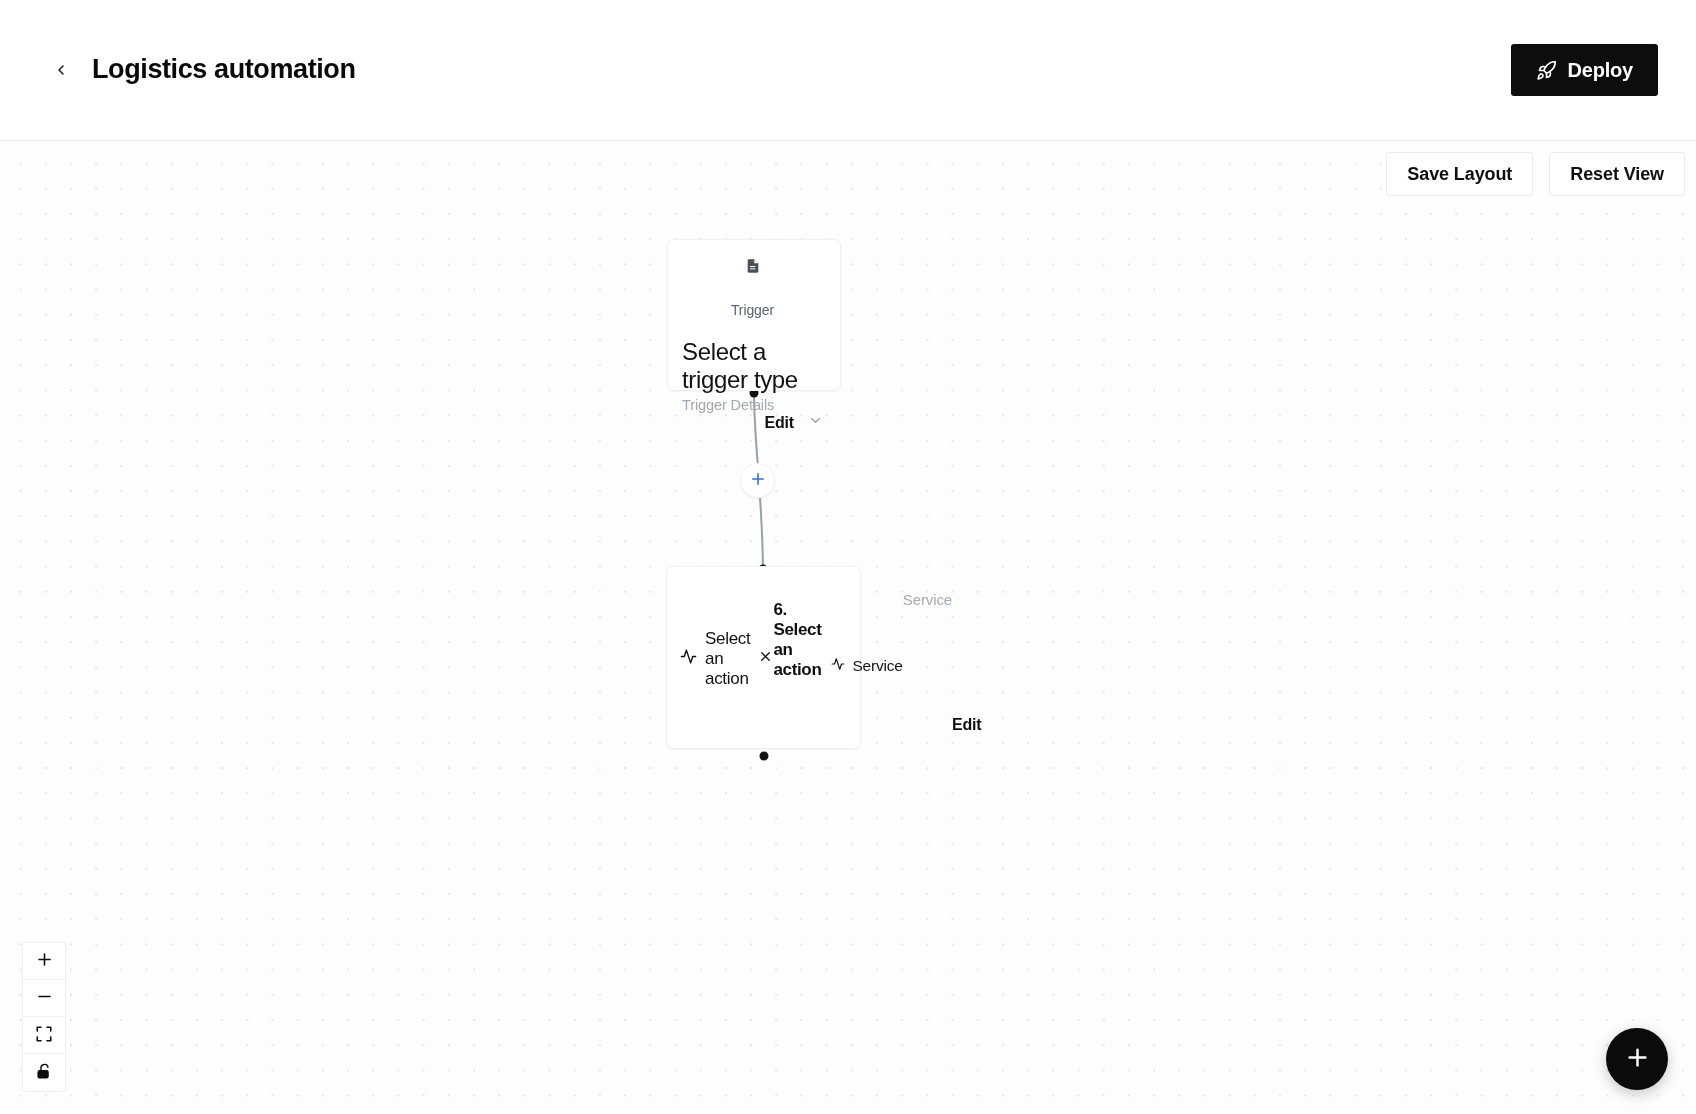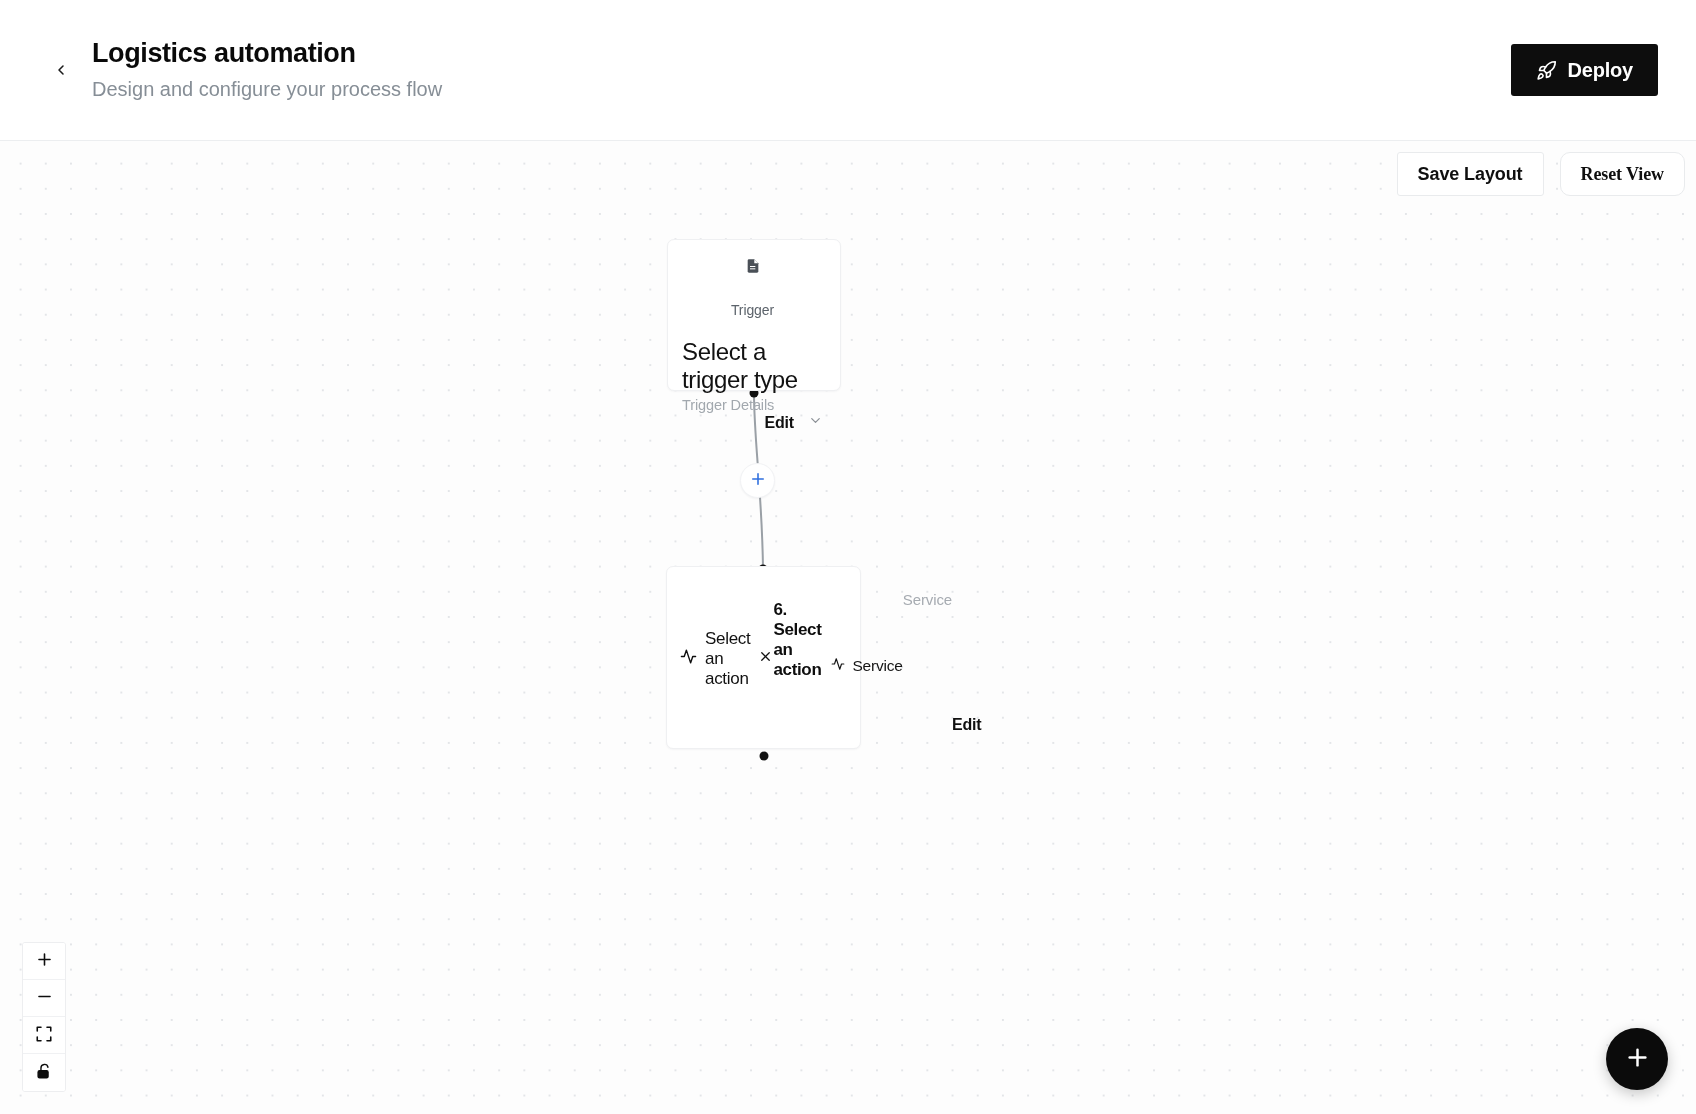--- a/index.html
+++ b/index.html
@@ -119,21 +119,21 @@
     font-size: 18px;
     font-weight: 700;
     color: #0f0f0f;
     font-family: "Liberation Sans", sans-serif;
     padding: 0 20px;
     cursor: pointer;
     letter-spacing: -0.1px;
     white-space: nowrap;
   }
   .tool-btn.save { border-radius: 3px; margin-right: 16px; }
-  .tool-btn.reset { border-radius: 10px; font-family: Liberation Serif, serif; }
+  .tool-btn.reset { border-radius: 3px; }
 
   
   .flow-layer {
     position: absolute;
     inset: 0;
   }
 
   .node {
     position: absolute;
     background: #ffffff;
@@ -337,21 +337,20 @@
     <button class="back-btn">
       <span>
         <svg width="16" height="16" viewBox="0 0 24 24" fill="none" stroke="#1b1b1b" stroke-width="2.3" stroke-linecap="round" stroke-linejoin="round">
           <polyline points="15 18 9 12 15 6"></polyline>
         </svg>
       </span>
     </button>
 
     <div class="title-block">
       <div class="page-title">Logistics automation</div>
-      <div class="page-subtitle">Design and configure your process flow</div>
     </div>
 
     <button class="deploy-btn">
       <span>
         <svg width="21" height="21" viewBox="0 0 24 24" fill="none" stroke="#ffffff" stroke-width="1.9" stroke-linecap="round" stroke-linejoin="round">
           <path d="M4.5 16.5c-1.5 1.26-2 5-2 5s3.74-.5 5-2c.71-.84.7-2.13-.09-2.91a2.18 2.18 0 0 0-2.91-.09z"></path>
           <path d="M12 15l-3-3a22 22 0 0 1 2-3.95A12.88 12.88 0 0 1 22 2c0 2.72-.78 7.5-6 11a22.35 22.35 0 0 1-4 2z"></path>
           <path d="M9 12H4s.55-3.03 2-4c1.62-1.08 5 0 5 0"></path>
           <path d="M12 15v5s3.03-.55 4-2c1.08-1.62 0-5 0-5"></path>
         </svg>

